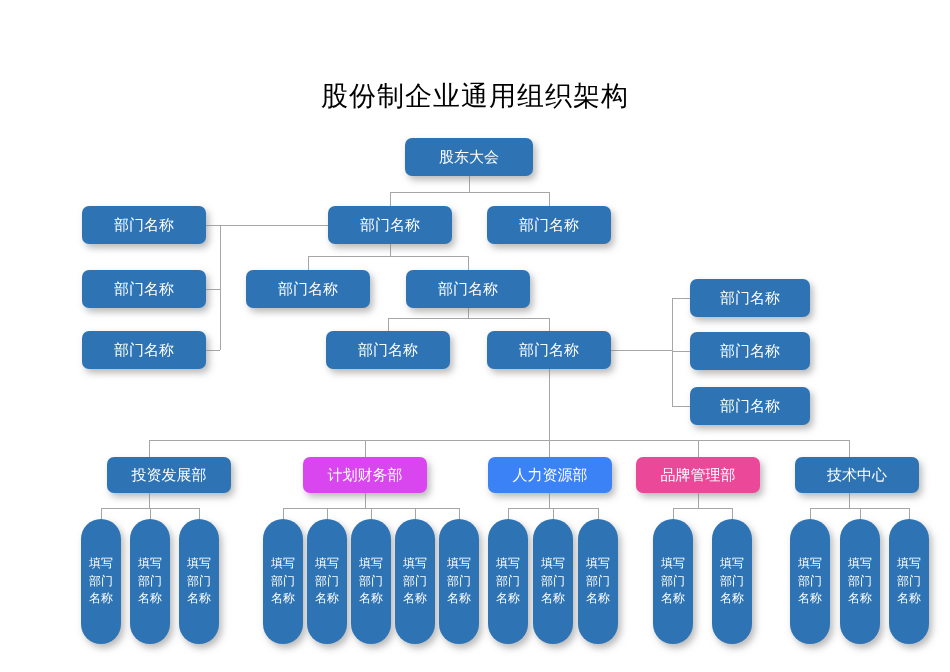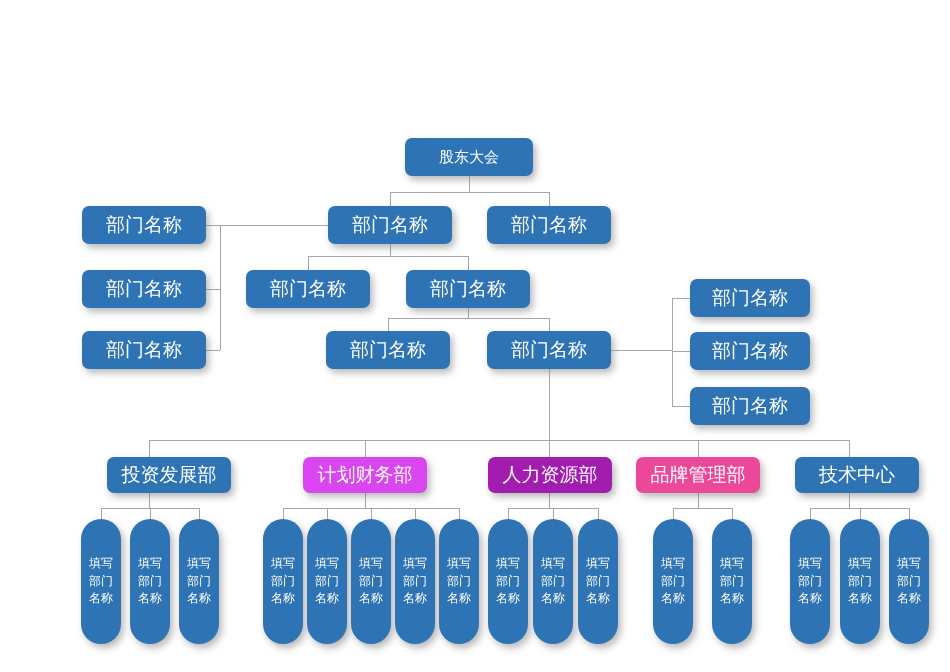--- a/index.html
+++ b/index.html
@@ -31,40 +31,41 @@
     position:absolute;
     background:#2E74B5;
     color:#ffffff;
     border-radius:7px;
     box-sizing:border-box;
     display:flex;
     align-items:center;
     justify-content:center;
     text-align:center;
     box-shadow:3px 4px 7px rgba(130,130,130,0.55);
-    font-size:19px;
+    font-size:15px;
     line-height:1.28;
     white-space:nowrap;
     z-index:3;
   }
   .node.leaf{
     border-radius:20px;
     font-size:12px;
     line-height:1.45;
     white-space:normal;
     word-break:break-all;
     padding:2px 4px;
   }
   .node.root{font-size:15px;}
 </style>
 </head>
 <body>
 
 <div id="chart">
 
+  <div class="title">股份制企业通用组织架构</div>
 
   <svg id="lines" width="950" height="672" viewBox="0 0 950 672">
       <polyline points="469,176 469,192" fill="none" stroke="#A6A6A6" stroke-width="1" shape-rendering="crispEdges"></polyline>
       <polyline points="390,192 549,192" fill="none" stroke="#A6A6A6" stroke-width="1" shape-rendering="crispEdges"></polyline>
       <polyline points="390,192 390,206" fill="none" stroke="#A6A6A6" stroke-width="1" shape-rendering="crispEdges"></polyline>
       <polyline points="549,192 549,206" fill="none" stroke="#A6A6A6" stroke-width="1" shape-rendering="crispEdges"></polyline>
       <polyline points="390,244 390,256" fill="none" stroke="#A6A6A6" stroke-width="1" shape-rendering="crispEdges"></polyline>
       <polyline points="308,256 468,256" fill="none" stroke="#A6A6A6" stroke-width="1" shape-rendering="crispEdges"></polyline>
       <polyline points="308,256 308,270" fill="none" stroke="#A6A6A6" stroke-width="1" shape-rendering="crispEdges"></polyline>
       <polyline points="468,256 468,270" fill="none" stroke="#A6A6A6" stroke-width="1" shape-rendering="crispEdges"></polyline>
@@ -126,21 +127,21 @@
       <div class="node" style="left: 82px; top: 331px; width: 124px; height: 38px; background: rgb(46, 116, 181); color: rgb(255, 255, 255);">部门名称</div>
       <div class="node" style="left: 246px; top: 270px; width: 124px; height: 38px; background: rgb(46, 116, 181); color: rgb(255, 255, 255);">部门名称</div>
       <div class="node" style="left: 406px; top: 270px; width: 124px; height: 38px; background: rgb(46, 116, 181); color: rgb(255, 255, 255);">部门名称</div>
       <div class="node" style="left: 326px; top: 331px; width: 124px; height: 38px; background: rgb(46, 116, 181); color: rgb(255, 255, 255);">部门名称</div>
       <div class="node" style="left: 487px; top: 331px; width: 124px; height: 38px; background: rgb(46, 116, 181); color: rgb(255, 255, 255);">部门名称</div>
       <div class="node" style="left: 690px; top: 279px; width: 120px; height: 38px; background: rgb(46, 116, 181); color: rgb(255, 255, 255);">部门名称</div>
       <div class="node" style="left: 690px; top: 332px; width: 120px; height: 38px; background: rgb(46, 116, 181); color: rgb(255, 255, 255);">部门名称</div>
       <div class="node" style="left: 690px; top: 387px; width: 120px; height: 38px; background: rgb(46, 116, 181); color: rgb(255, 255, 255);">部门名称</div>
       <div class="node" style="left: 87px; top: 457px; width: 124px; height: 36px; background: rgb(46, 116, 181); color: rgb(255, 255, 255); margin-left: 20px;">投资发展部</div>
       <div class="node" style="left: 303px; top: 457px; width: 124px; height: 36px; background: #d946ef; color: rgb(255, 255, 255);">计划财务部</div>
-      <div class="node" style="left: 488px; top: 457px; width: 124px; height: 36px; background: #a21caf; color: rgb(255, 255, 255);">人力资源部</div>
+      <div class="node" style="left: 488px; top: 457px; width: 124px; height: 36px; background: #3b82f6; color: rgb(255, 255, 255);">人力资源部</div>
       <div class="node" style="left: 636px; top: 457px; width: 124px; height: 36px; background: #ec4899; color: rgb(255, 255, 255);">品牌管理部</div>
       <div class="node" style="left: 795px; top: 457px; width: 124px; height: 36px; background: rgb(46, 116, 181); color: rgb(255, 255, 255);">技术中心</div>
       <div class="node leaf" style="left: 81px; top: 519px; width: 40px; height: 125px; background: rgb(46, 116, 181); color: rgb(255, 255, 255);">填写部门名称</div>
       <div class="node leaf" style="left: 130px; top: 519px; width: 40px; height: 125px; background: rgb(46, 116, 181); color: rgb(255, 255, 255);">填写部门名称</div>
       <div class="node leaf" style="left: 179px; top: 519px; width: 40px; height: 125px; background: rgb(46, 116, 181); color: rgb(255, 255, 255);">填写部门名称</div>
       <div class="node leaf" style="left: 263px; top: 519px; width: 40px; height: 125px; background: rgb(46, 116, 181); color: rgb(255, 255, 255);">填写部门名称</div>
       <div class="node leaf" style="left: 307px; top: 519px; width: 40px; height: 125px; background: rgb(46, 116, 181); color: rgb(255, 255, 255);">填写部门名称</div>
       <div class="node leaf" style="left: 351px; top: 519px; width: 40px; height: 125px; background: rgb(46, 116, 181); color: rgb(255, 255, 255);">填写部门名称</div>
       <div class="node leaf" style="left: 395px; top: 519px; width: 40px; height: 125px; background: rgb(46, 116, 181); color: rgb(255, 255, 255);">填写部门名称</div>
       <div class="node leaf" style="left: 439px; top: 519px; width: 40px; height: 125px; background: rgb(46, 116, 181); color: rgb(255, 255, 255);">填写部门名称</div>

